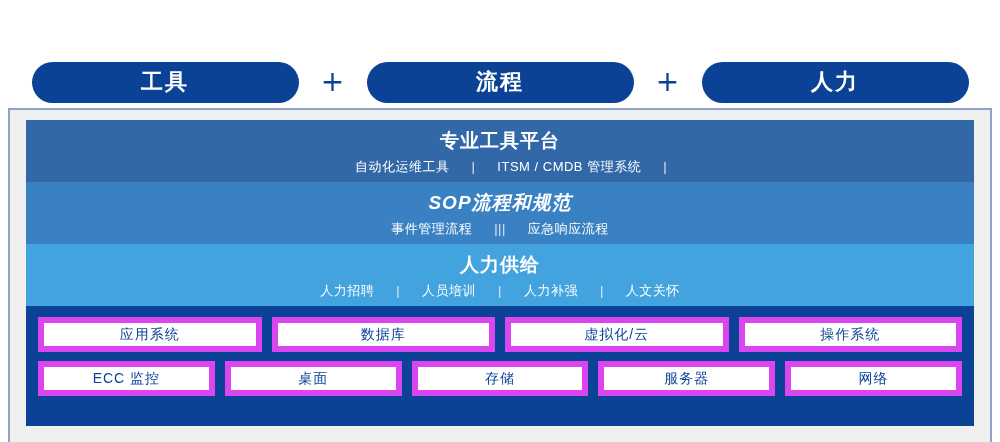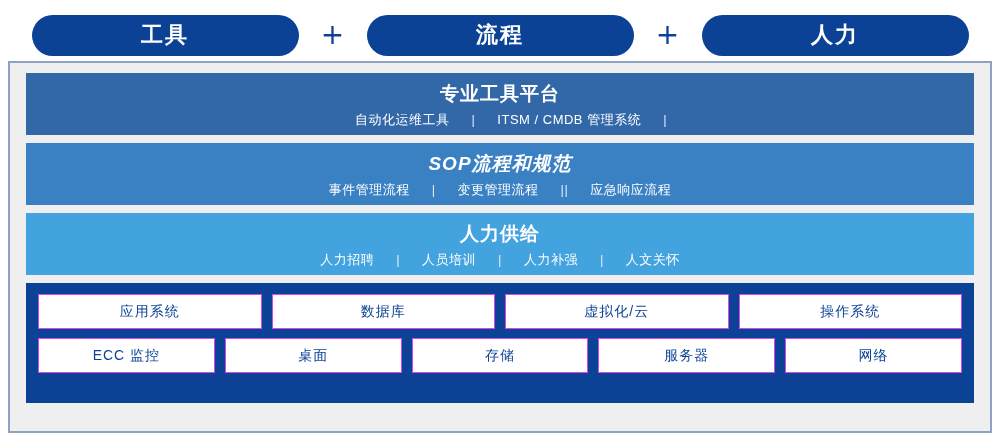--- a/index.html
+++ b/index.html
@@ -16,20 +16,21 @@
 
   
   #formula-row {
     display: flex;
     align-items: center;
     justify-content: center;
     gap: 0;
     height: 56px;
     padding-top: 14px;
     box-sizing: border-box;
+    margin-top: 47px;
   }
   .pill {
     width: 267px;
     height: 41px;
     border-radius: 21px;
     background: #0b4296;
     color: #ffffff;
     display: flex;
     align-items: center;
     justify-content: center;
@@ -57,21 +58,20 @@
     border: 2px solid #8da2c4;
     padding: 10px 16px;
   }
 
   
   .band {
     box-sizing: border-box;
     padding: 6px 12px 7px 12px;
     color: #ffffff;
     text-align: center;
-    margin-bottom: 8px;
   }
   .band-tools   { background: #3268a8; height: 62px; }
   .band-process { background: #3a81c4; height: 62px; }
   .band-people  { background: #43a3de; height: 62px; }
 
   .band-title {
     font-size: 19px;
     font-weight: bold;
     line-height: 30px;
     letter-spacing: 1px;
@@ -115,21 +115,21 @@
   .infra-box {
     flex: 1 1 0;
     height: 35px;
     background: #ffffff;
     color: #0b4296;
     display: flex;
     align-items: center;
     justify-content: center;
     font-size: 14px;
     letter-spacing: 1px;
-    border: 1px solid #d946ef;
+    border: 6px solid #d946ef;
     box-sizing: border-box;
     white-space: nowrap;
   }
 </style>
 </head>
 <body>
 
 <div id="formula-row">
   <div class="pill">
     <span>工具</span>
@@ -154,21 +154,20 @@
       <span class="band-item">ITSM / CMDB 管理系统</span>
       <span class="band-sep">|</span>
     </div>
   </div>
 
   <div class="band band-process">
     <div class="band-title italic">SOP流程和规范</div>
     <div class="band-items">
       <span class="band-item">事件管理流程</span>
       <span class="band-sep">|</span>
-      <span class="band-item">变更管理流程</span>
       <span class="band-sep">|</span>
       <span class="band-sep">|</span>
       <span class="band-item">应急响应流程</span>
     </div>
   </div>
 
   <div class="band band-people">
     <div class="band-title">人力供给</div>
     <div class="band-items">
       <span class="band-item">人力招聘</span>

